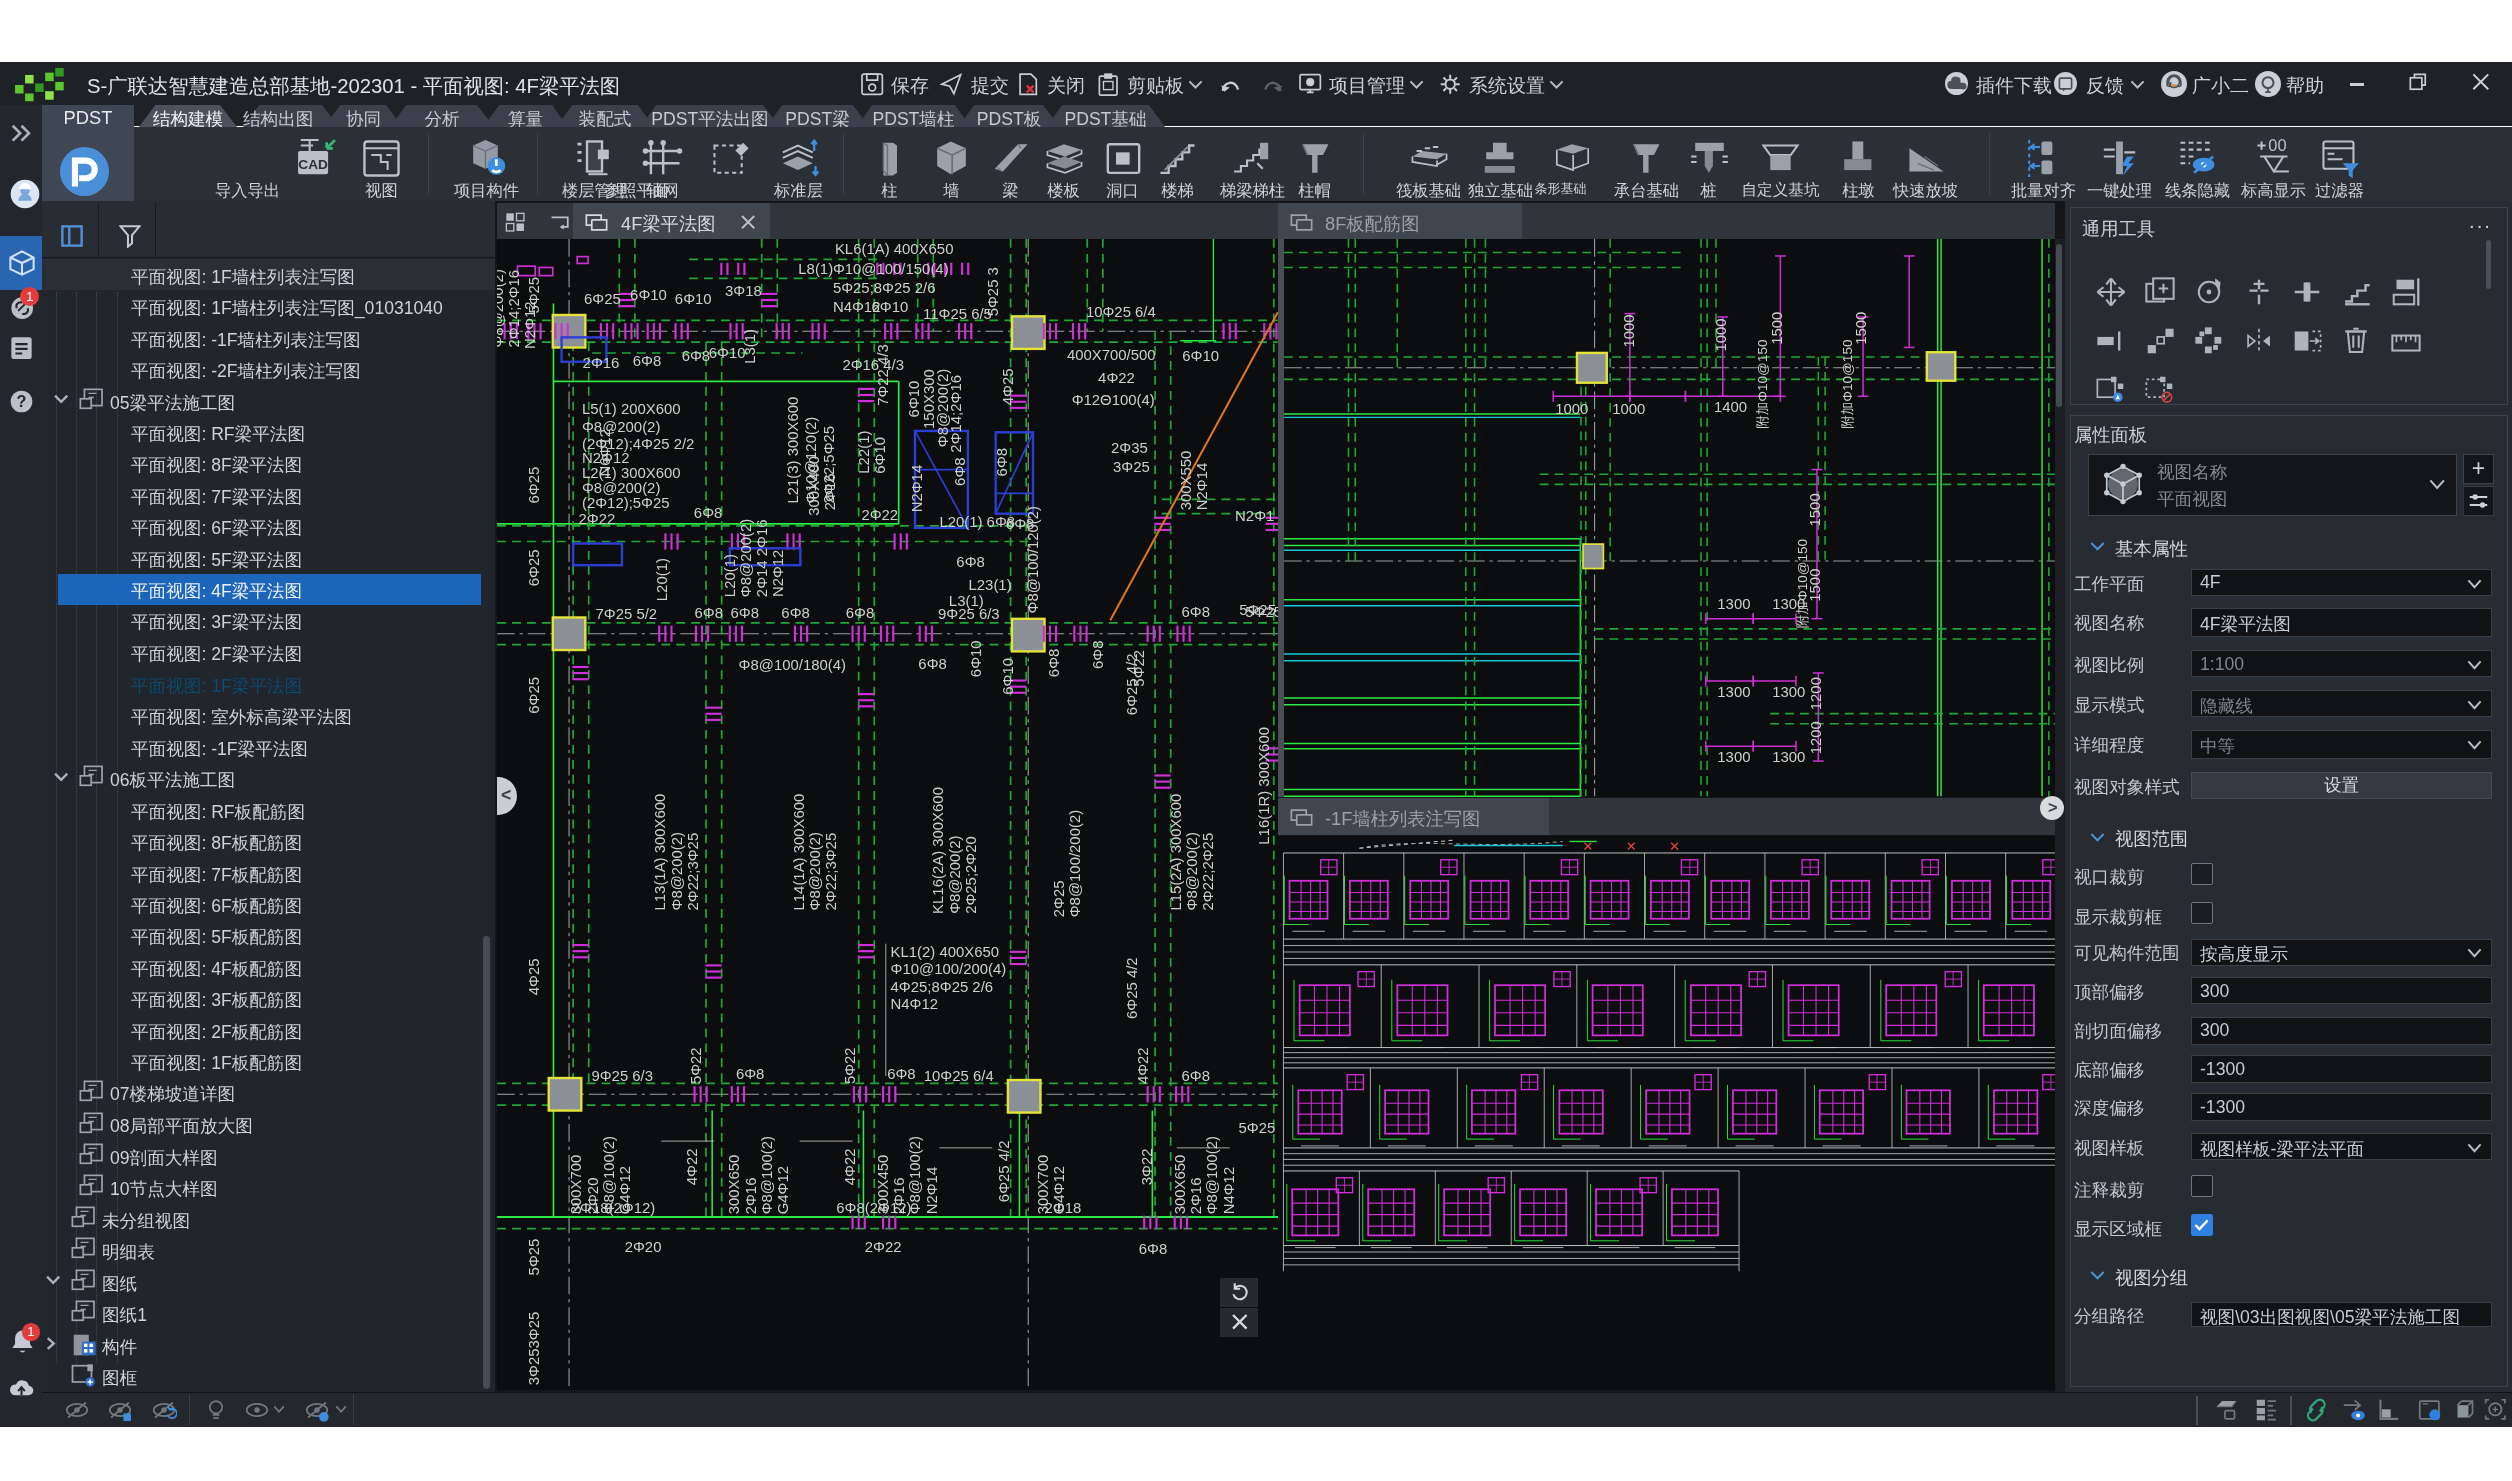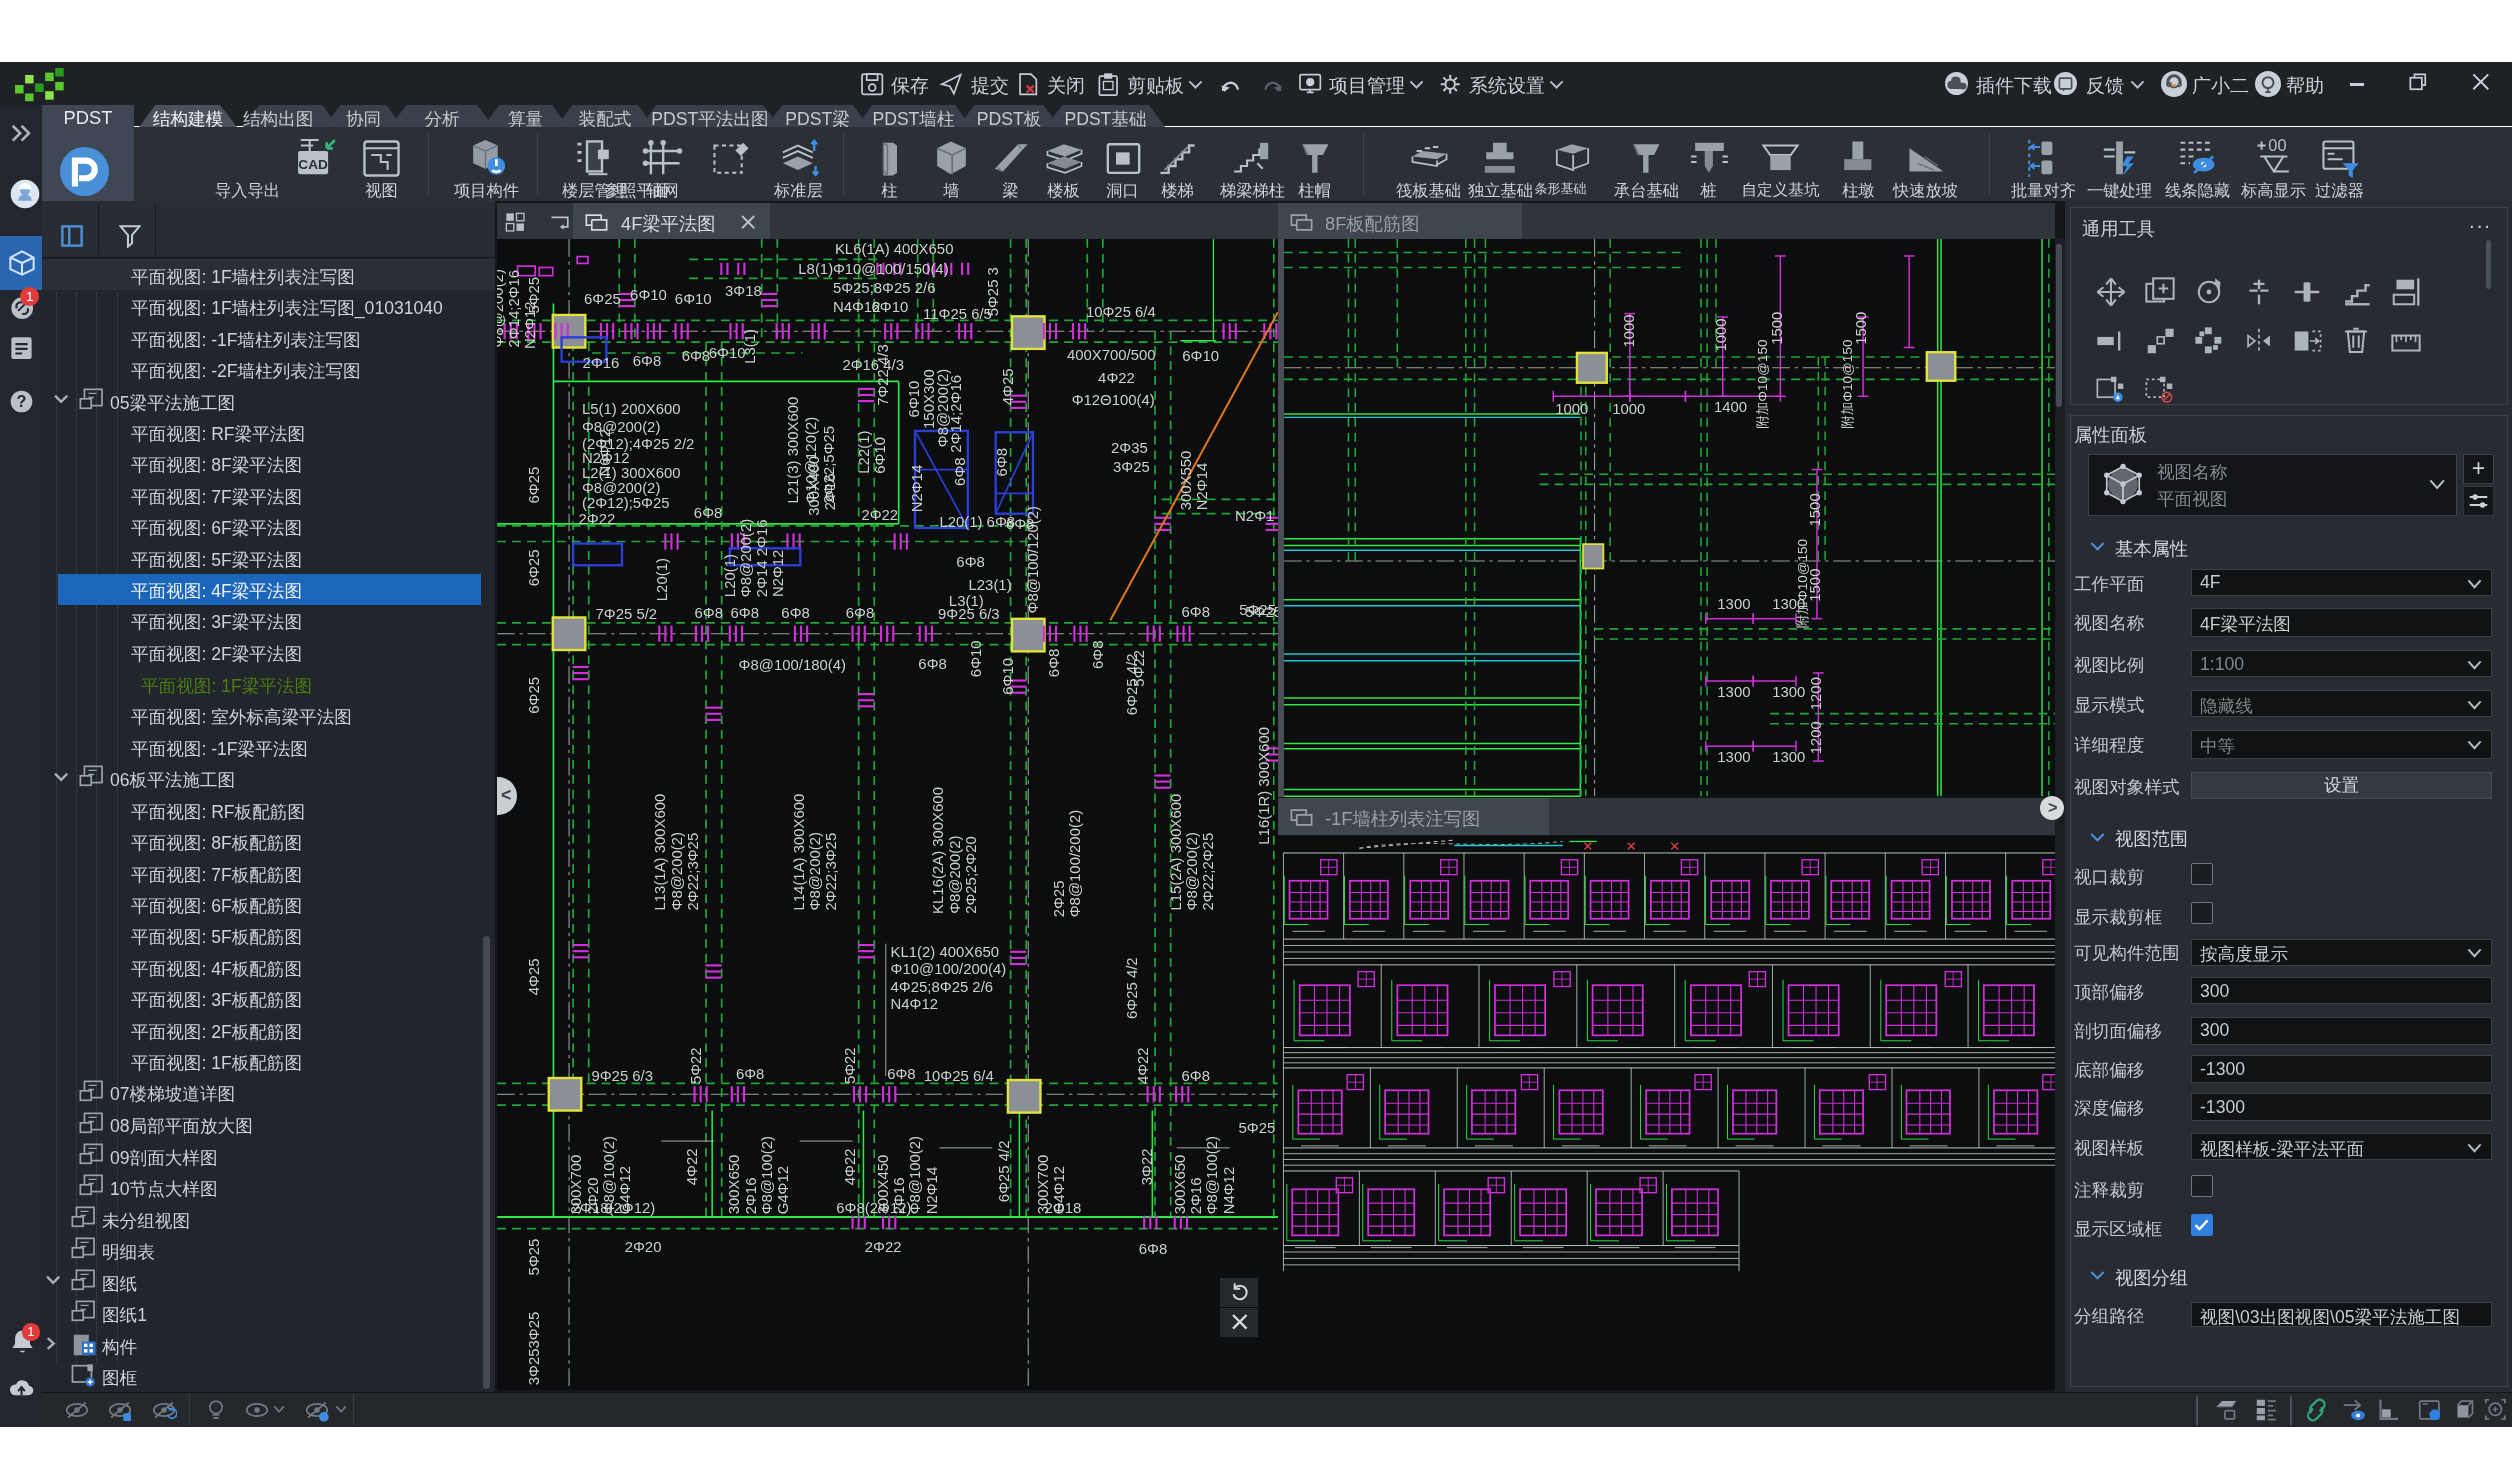--- a/index.html
+++ b/index.html
@@ -16,20 +16,21 @@
         <rect x="2" y="22" width="11" height="11"></rect>
         <rect x="15" y="9" width="11" height="11" fill="#8fe24a"></rect>
         <rect x="15" y="33" width="11" height="10"></rect>
         <rect x="28" y="20" width="11" height="11" fill="#2e9b1e"></rect>
         <rect x="41" y="6" width="11" height="11"></rect>
         <rect x="41" y="30" width="11" height="11" fill="#8fe24a"></rect>
         <rect x="54" y="0" width="11" height="11" fill="#2e9b1e"></rect>
         <rect x="54" y="18" width="11" height="11"></rect>
       </g>
     </svg>
+<div class="abs txt" style="left:87px;top:72px;font-size:20.3px;color:#dfe3e7">S-广联达智慧建造总部基地-202301 - 平面视图: 4F梁平法图</div>
 <svg class="abs" style="left:860px;top:72px" width="24.4" height="24.4" viewBox="0 0 36 36">
       <rect x="3" y="3" width="30" height="30" rx="3" stroke="#c7cdd3" stroke-width="2.5" fill="none"></rect>
       <path d="M10 3 h16 v9 h-16 z" stroke="#c7cdd3" stroke-width="2.5" fill="none"></path>
       <circle cx="18" cy="23" r="5" stroke="#c7cdd3" stroke-width="2.5" fill="none"></circle>
     </svg>
 <div class="abs txt" style="left:891px;top:73px;font-size:19px;color:#ccd1d7">保存</div>
 <svg class="abs" style="left:939px;top:72px" width="24.4" height="24.4" viewBox="0 0 36 36">
       <path d="M4 18 L32 4 L22 32 L16 21 Z" stroke="#c7cdd3" stroke-width="2.5" fill="none"></path>
     </svg>
 <div class="abs txt" style="left:971px;top:73px;font-size:19px;color:#ccd1d7">提交</div>
@@ -379,21 +380,21 @@
 <div class="abs txt" style="left:110px;top:391px;font-size:17.6px;color:#ced3d9">05梁平法施工图</div>
 <div class="abs txt" style="left:131px;top:422px;font-size:17.6px;color:#ced3d9">平面视图: RF梁平法图</div>
 <div class="abs txt" style="left:131px;top:453px;font-size:17.6px;color:#ced3d9">平面视图: 8F梁平法图</div>
 <div class="abs txt" style="left:131px;top:485px;font-size:17.6px;color:#ced3d9">平面视图: 7F梁平法图</div>
 <div class="abs txt" style="left:131px;top:516px;font-size:17.6px;color:#ced3d9">平面视图: 6F梁平法图</div>
 <div class="abs txt" style="left:131px;top:548px;font-size:17.6px;color:#ced3d9">平面视图: 5F梁平法图</div>
 <div class="abs" style="left:58px;top:574px;width:423px;height:31px;background:#1b66bb"></div>
 <div class="abs txt" style="left:131px;top:579px;font-size:17.6px;color:#eef1f4">平面视图: 4F梁平法图</div>
 <div class="abs txt" style="left:131px;top:610px;font-size:17.6px;color:#ced3d9">平面视图: 3F梁平法图</div>
 <div class="abs txt" style="left:131px;top:642px;font-size:17.6px;color:#ced3d9">平面视图: 2F梁平法图</div>
-<div class="abs txt" style="left:141px;top:674px;font-size:17.6px;color:#4d7c0f">平面视图: 1F梁平法图</div>
+<div class="abs txt" style="left:131px;top:674px;font-size:17.6px;color:#0c4a6e">平面视图: 1F梁平法图</div>
 <div class="abs txt" style="left:131px;top:705px;font-size:17.6px;color:#ced3d9">平面视图: 室外标高梁平法图</div>
 <div class="abs txt" style="left:131px;top:737px;font-size:17.6px;color:#ced3d9">平面视图: -1F梁平法图</div>
 <svg class="abs" style="left:53px;top:771px" width="16.3" height="12.2" viewBox="0 0 24 18">
       <path d="M3 4 l9 9 9-9" stroke="#aab1b9" stroke-width="3.5" fill="none"></path>
     </svg>
 <svg class="abs" style="left:79px;top:765px" width="24.4" height="23" viewBox="0 0 36 34">
       <rect x="8" y="2" width="26" height="24" stroke="#9ca3ab" stroke-width="2.5" fill="none"></rect>
       <path d="M14 8 h12 M14 14 h8" stroke="#9ca3ab" stroke-width="2"></path>
       <rect x="2" y="16" width="16" height="14" fill="#21262c" stroke="#9ca3ab" stroke-width="2.5"></rect>
     </svg>

